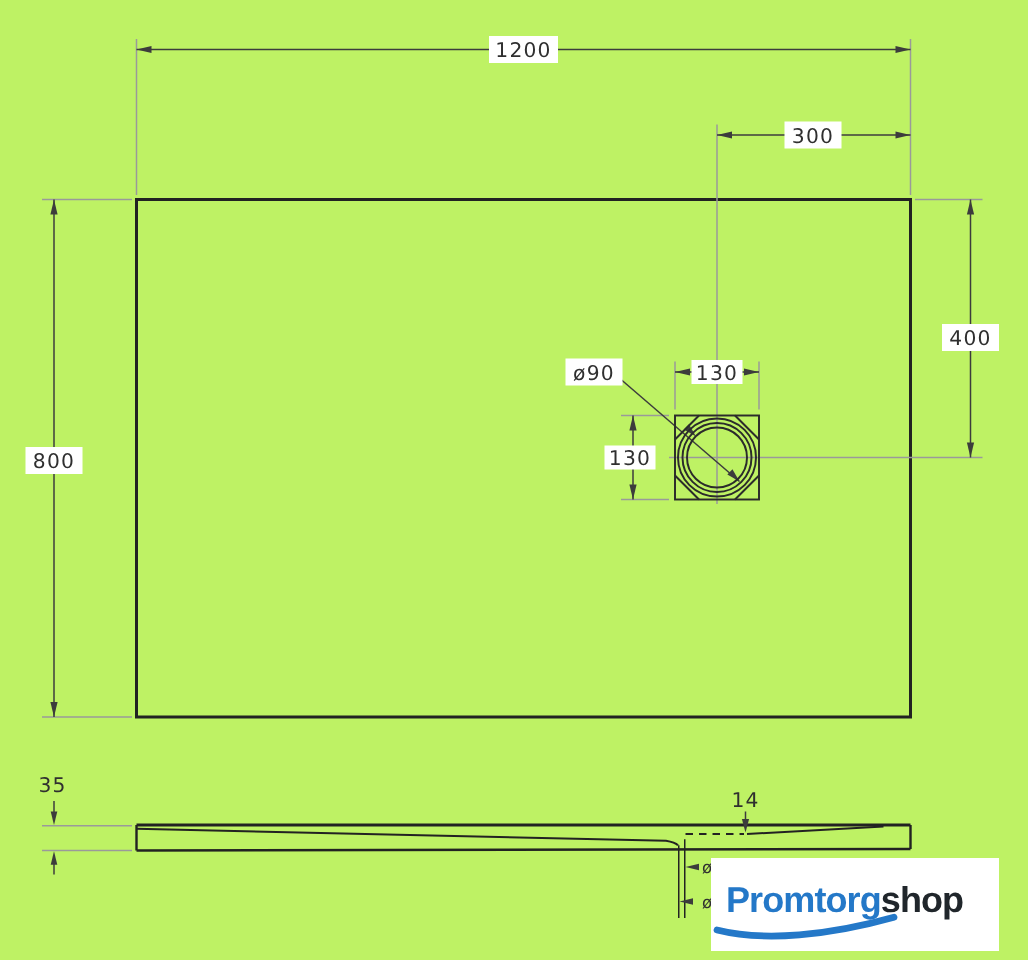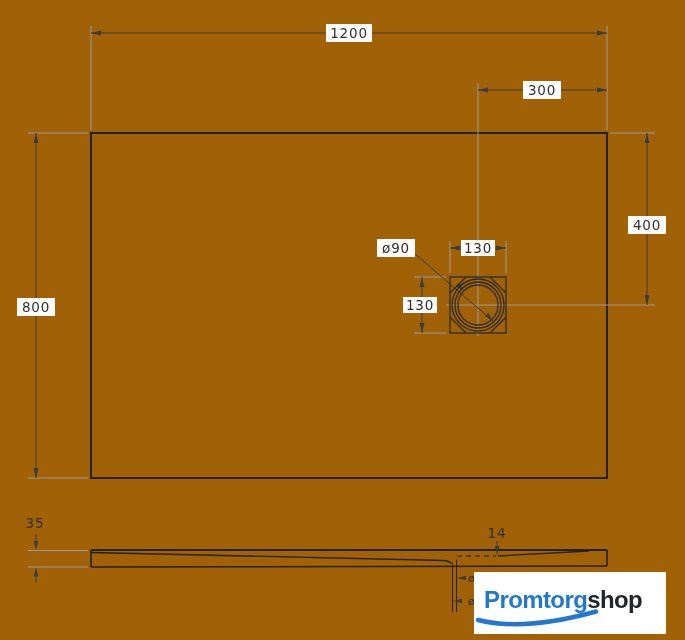--- a/index.html
+++ b/index.html
@@ -1,19 +1,19 @@
 <!DOCTYPE html>
 <html><head>
 <meta charset="utf-8">
 <style>
   html,body{margin:0;padding:0;background:#ffffff;}
   .canvas{
     position:relative;
     width:685px;height:640px;
-    background:#a16207;
+    background:#bef264;
     font-family:"DejaVu Sans","Liberation Sans",sans-serif;
     overflow:hidden;
   }
   svg{display:block;}
   text.dim{
     font-family:"DejaVu Sans","Liberation Sans",sans-serif;
     font-size:13.5px;
     letter-spacing:0.8px;
     fill:#2f2f2f;
   }

